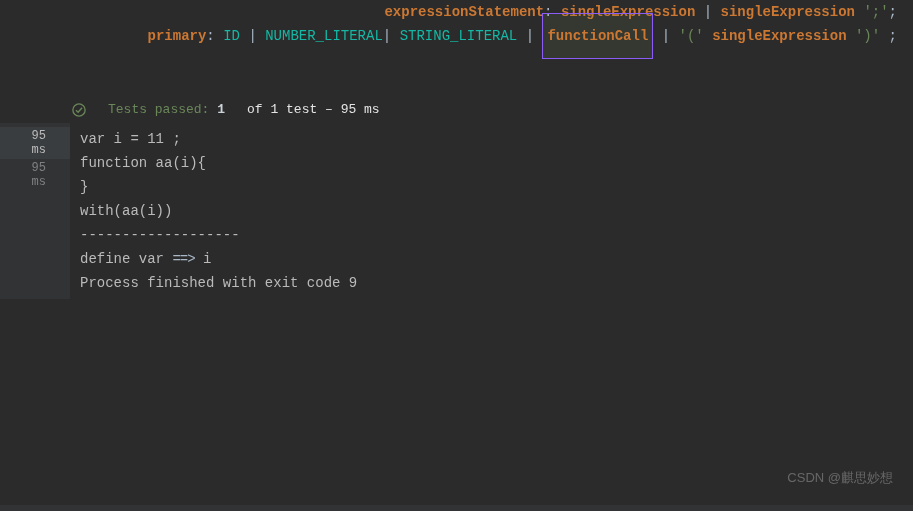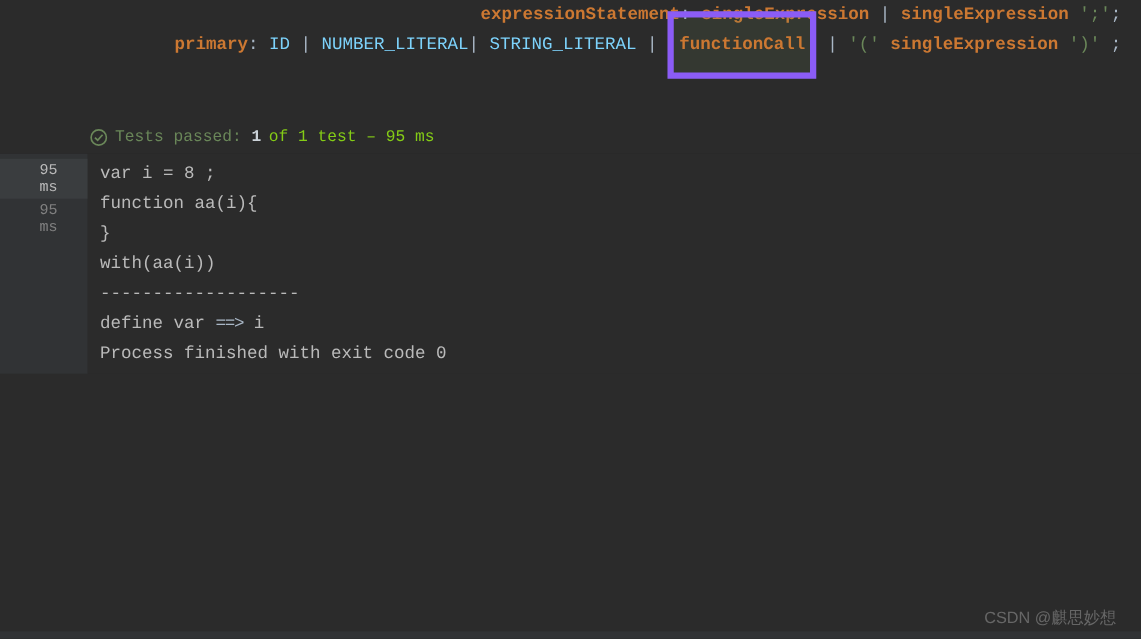--- a/index.html
+++ b/index.html
@@ -20,52 +20,52 @@
       background: #2b2b2b;
       padding: 0 16px;
       line-height: 24px;
       text-align: right;
     }
     .grammar-line {
       white-space: nowrap;
     }
     .rule-name { color: #cc7832; font-weight: bold; }
     .colon { color: #a9b7c6; }
-    .token-upper { color: #7dd3fc; }
+    .token-upper { color: #14b8a6; }
     .pipe { color: #a9b7c6; }
     .string-lit { color: #6a8759; }
     .paren { color: #a9b7c6; }
     .highlight-box {
-      border: 5px solid #8b5cf6;
+      border: 1px solid #8b5cf6;
       background: rgba(106,135,89,0.15);
       padding: 14px 4px;
     }
     .test-status-bar {
       margin-top: 48px;
       padding: 6px 12px 6px 72px;
       display: flex;
       align-items: center;
-      gap: 6px;
+      gap: 22px;
       background: #2b2b2b;
       font-size: 13px;
     }
     .check-icon {
       width: 14px;
       height: 14px;
       display: inline-flex;
       align-items: center;
       justify-content: center;
     }
     .check-icon svg {
       width: 14px;
       height: 14px;
     }
     .tests-passed { color: #6a8759; }
     .tests-passed .num { color: #cbd2d8; font-weight: bold; }
-    .tests-extra { color: #84cc16; }
+    .tests-extra { color: #e5e5e5; }
     .output-area {
       display: flex;
       background: #2b2b2b;
     }
     .gutter {
       width: 70px;
       background: #313335;
       padding-top: 4px;
       text-align: right;
       font-size: 12px;
@@ -85,21 +85,21 @@
     .console-line {
       white-space: pre;
     }
     .cmd-line {
       background: #3a3d3f;
       display: inline-block;
     }
     .arrow { color: #a9b7c6; letter-spacing: -1px; }
     .watermark {
       position: absolute;
-      bottom: 8px;
+      bottom: 24px;
       right: 20px;
       color: #808080;
       font-family: sans-serif;
       font-size: 13px;
       opacity: 0.7;
     }
     .scrollbar-bottom {
       position: absolute;
       bottom: 0;
       left: 0;
@@ -149,26 +149,26 @@
   </span>
   <span class="tests-extra">of 1 test – 95 ms</span>
 </div>
 
 <div class="output-area">
   <div class="gutter">
     <div class="gutter-line gutter-total">95 ms</div>
     <div class="gutter-line gutter-item">95 ms</div>
   </div>
   <div class="console">
-    <div class="console-line">var i = 8 ;</div>
+    <div class="console-line">var i = 11 ;</div>
     <div class="console-line"></div>
     <div class="console-line">function aa(i){</div>
     <div class="console-line">}</div>
     <div class="console-line"></div>
     <div class="console-line">with(aa(i))</div>
     <div class="console-line">-------------------</div>
     <div class="console-line"><span>define var </span><span class="arrow">==&gt;</span><span> i</span></div>
-    <div class="console-line">Process finished with exit code 0</div>
+    <div class="console-line">Process finished with exit code 9</div>
   </div>
 </div>
 
 <div class="watermark">CSDN @麒思妙想</div>
 <div class="scrollbar-bottom"></div>
 
 </body></html>

